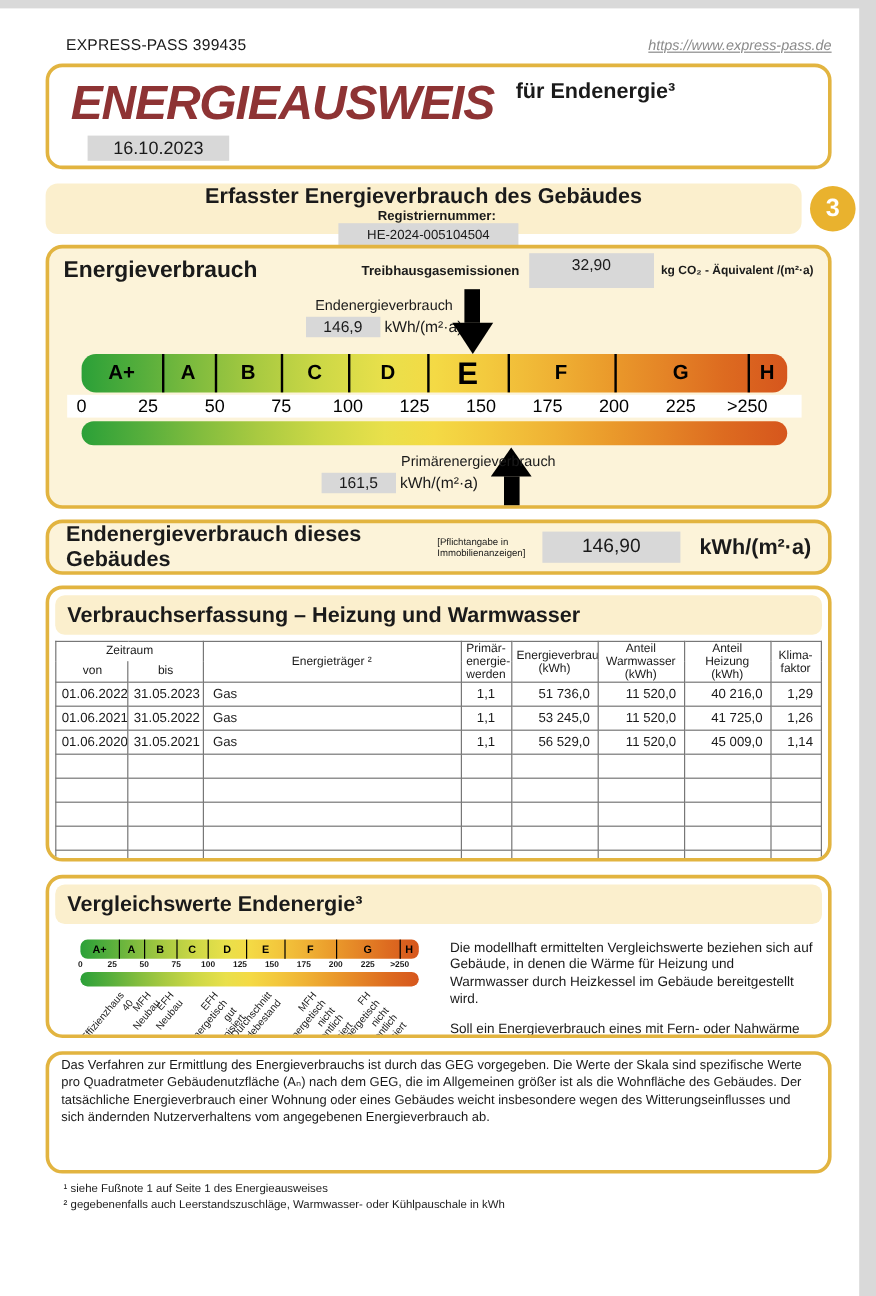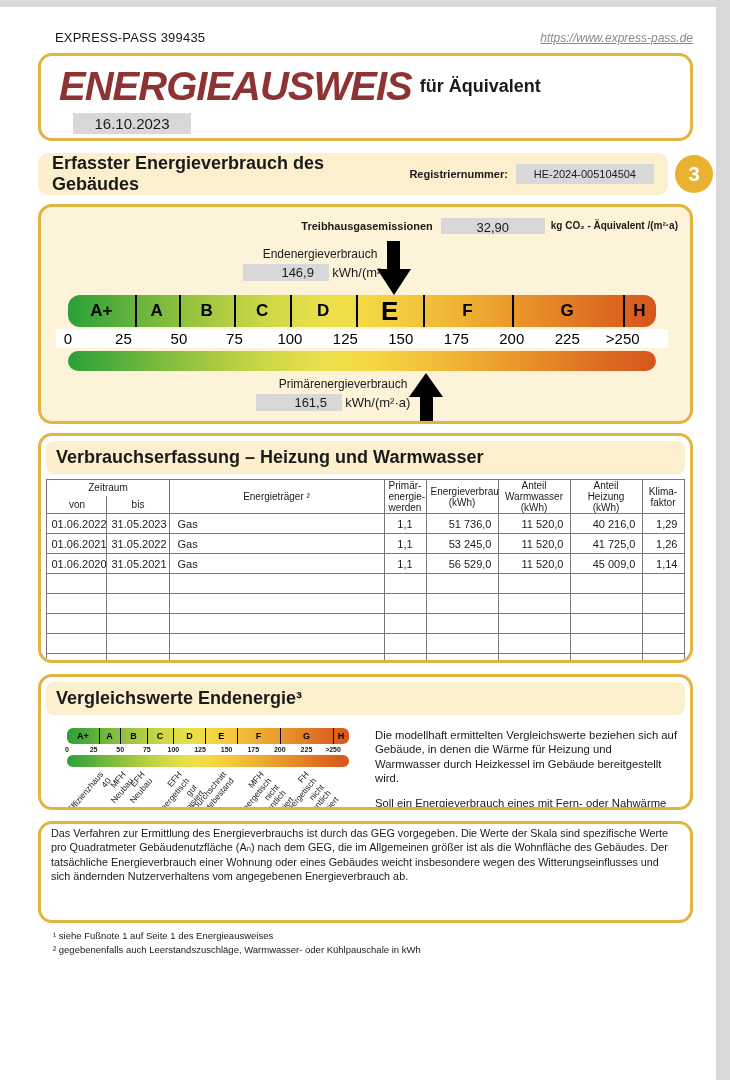--- a/index.html
+++ b/index.html
@@ -21,49 +21,49 @@
   .doc-url{font-size:12px;color:#8a8a8a;font-style:italic;text-decoration:underline;cursor:pointer;}
 
   
   .gold-panel{border:3px solid #e2b440;border-radius:14px;box-sizing:border-box;background:#fff;position:relative;}
   .cream{background:#fbefcd;}
   .cream-light{background:#fcf3d9;}
   .graybox{background:#d8d8d8;display:inline-block;text-align:center;}
 
   
   .title-box{height:88px;margin-bottom:12px;padding:10px 0 0 18px;}
-  .title-row{display:flex;align-items:center;}
+  .title-row{display:flex;align-items:flex-start;gap:10px;}
   .main-title{font-size:40px;font-weight:bold;font-style:italic;color:#8e3334;letter-spacing:-1px;line-height:1;}
   .main-subtitle{font-size:18px;font-weight:bold;margin-left:8px;}
   .law-row{display:flex;align-items:center;margin-top:7px;font-size:11px;}
   .date-box{width:118px;height:21px;line-height:21px;font-size:15px;margin-left:14px;}
 
   
   .section-band-wrap{position:relative;margin-bottom:9px;}
-  .section-band{width:630px;height:42px;border-radius:10px;display:flex;align-items:center;padding:0 14px;box-sizing:border-box;}
+  .section-band{width:630px;height:42px;border-radius:10px;display:flex;align-items:center;padding:0 14px;box-sizing:border-box;flex-direction:column;}
   .section-title{font-size:18px;font-weight:bold;}
   .reg-label{font-size:11px;font-weight:bold;margin-left:22px;}
   .reg-box{width:150px;height:20px;line-height:20px;font-size:11px;margin-left:8px;}
   .page-badge{position:absolute;right:-20px;top:2px;width:38px;height:38px;border-radius:50%;
     background:#e9b22e;color:#fff;font-size:21px;font-weight:bold;display:flex;align-items:center;justify-content:center;}
 
   
   .consumption-box{height:220px;margin-bottom:9px;}
   .consumption-title-row{display:flex;align-items:center;padding:9px 12px 0 12px;height:19px;}
   .consumption-title{font-size:19px;font-weight:bold;flex:0 0 auto;}
   .ghg-label{font-size:11px;font-weight:bold;margin-left:auto;}
-  .ghg-box{width:104px;height:16px;line-height:19px;font-size:13px;margin-left:8px;}
+  .ghg-box{width:104px;height:29px;line-height:19px;font-size:13px;margin-left:8px;}
   .ghg-unit{font-size:10px;font-weight:bold;margin-left:6px;white-space:nowrap;}
 
   .chart-wrap{position:relative;height:186px;}
   .chart-field{position:absolute;left:27px;width:588px;top:0;bottom:0;}
 
   .marker-label{position:absolute;text-align:center;font-size:12px;}
   .marker-value{position:absolute;text-align:center;font-size:13px;}
-  .val-box{width:62px;height:17px;line-height:17px;font-size:13px;padding-left:24px;}
+  .val-box{width:62px;height:17px;line-height:17px;font-size:13px;}
 
   .arrow-down{position:absolute;width:34px;top:6px;}
   .arrow-down .shaft{width:13px;height:28px;background:#000;margin:0 auto;}
   .arrow-down .head{width:0;height:0;border-left:17px solid transparent;border-right:17px solid transparent;border-top:26px solid #000;}
   .arrow-up{position:absolute;width:34px;top:138px;}
   .arrow-up .head{width:0;height:0;border-left:17px solid transparent;border-right:17px solid transparent;border-bottom:24px solid #000;}
   .arrow-up .shaft{width:13px;height:24px;background:#000;margin:0 auto;}
 
   .scale-grad{background:linear-gradient(90deg,#2ba038 0%,#58af3c 9%,#83bd3e 17%,#a9ca41 25%,#cdd846 34%,#e9e04b 43%,#f4da45 50%,#f3c83d 58%,#efb134 67%,#ea9a2b 75%,#e48326 83%,#dd6b20 91%,#d6561d 100%);}
   .scale-bar{position:absolute;left:0;right:0;top:60px;height:32px;border-radius:12px;}
@@ -126,38 +126,39 @@
 <div class="content">
 
   <div class="doc-header">
     <span class="doc-number">EXPRESS-PASS 399435</span>
     <a class="doc-url">https://www.express-pass.de</a>
   </div>
 
   <div class="gold-panel title-box">
     <div class="title-row">
       <span class="main-title">ENERGIEAUSWEIS</span>
-      <span class="main-subtitle">für Äquivalent</span>
+      <span class="main-subtitle">für Endenergie³</span>
     </div>
     <div class="law-row">
       <span class="graybox date-box">16.10.2023</span>
     </div>
   </div>
 
   <div class="section-band-wrap">
     <div class="section-band cream">
       <span class="section-title">Erfasster Energieverbrauch des Gebäudes</span>
       <span class="reg-label">Registriernummer:</span>
       <span class="graybox reg-box">HE-2024-005104504</span>
     </div>
     <div class="page-badge">3</div>
   </div>
 
   <div class="gold-panel cream-light consumption-box">
     <div class="consumption-title-row">
+      <span class="consumption-title">Energieverbrauch</span>
       <span class="ghg-label">Treibhausgasemissionen</span>
       <span class="graybox ghg-box">32,90</span>
       <span class="ghg-unit">kg CO₂ - Äquivalent /(m²·a)</span>
     </div>
 
     <div class="chart-wrap">
       <div class="chart-field">
 
         <div class="marker-label" style="left:132px;width:240px;top:12px;">Endenergieverbrauch</div>
         <div class="marker-value" style="left:132px;width:240px;top:29px;">
@@ -203,29 +204,36 @@
           <span class="tick" style="left:calc(84.91% - 22px);">225</span>
           <span class="tick" style="left:calc(94.34% - 22px);">&gt;250</span>
         </div>
 
         <div class="scale-bar-thin scale-grad"></div>
 
         <div class="arrow-up" style="left:calc(60.94% - 17px);">
           <div class="head"></div>
               <div class="shaft"></div>
         </div>
-        <div class="marker-label" style="left:155px;width:240px;top:142px;">Primärenergieverbrauch</div>
+        <div class="marker-label" style="left:155px;width:240px;top:142px;text-align:right;">Primärenergieverbrauch</div>
         <div class="marker-value" style="left:145px;width:240px;top:159px;">
           <span class="graybox val-box">161,5</span>
           <span>kWh/(m²·a)</span>
         </div>
       </div>
     </div>
   </div>
 
+  <div class="gold-panel cream-light endenergy-box">
+    <span class="endenergy-title">Endenergieverbrauch dieses Gebäudes</span>
+    <span class="endenergy-note">[Pflichtangabe in
+Immobilienanzeigen]</span>
+    <span class="graybox endenergy-value">146,90</span>
+    <span class="endenergy-unit">kWh/(m²·a)</span>
+  </div>
 
   <div class="panel table-box">
     <div class="panel-title-band cream">Verbrauchserfassung – Heizung und Warmwasser</div>
     <table class="vtable">
       <colgroup>
         <col style="width:60px">
             <col style="width:62px">
             <col style="width:215px">
             <col style="width:42px">
         <col style="width:72px">

